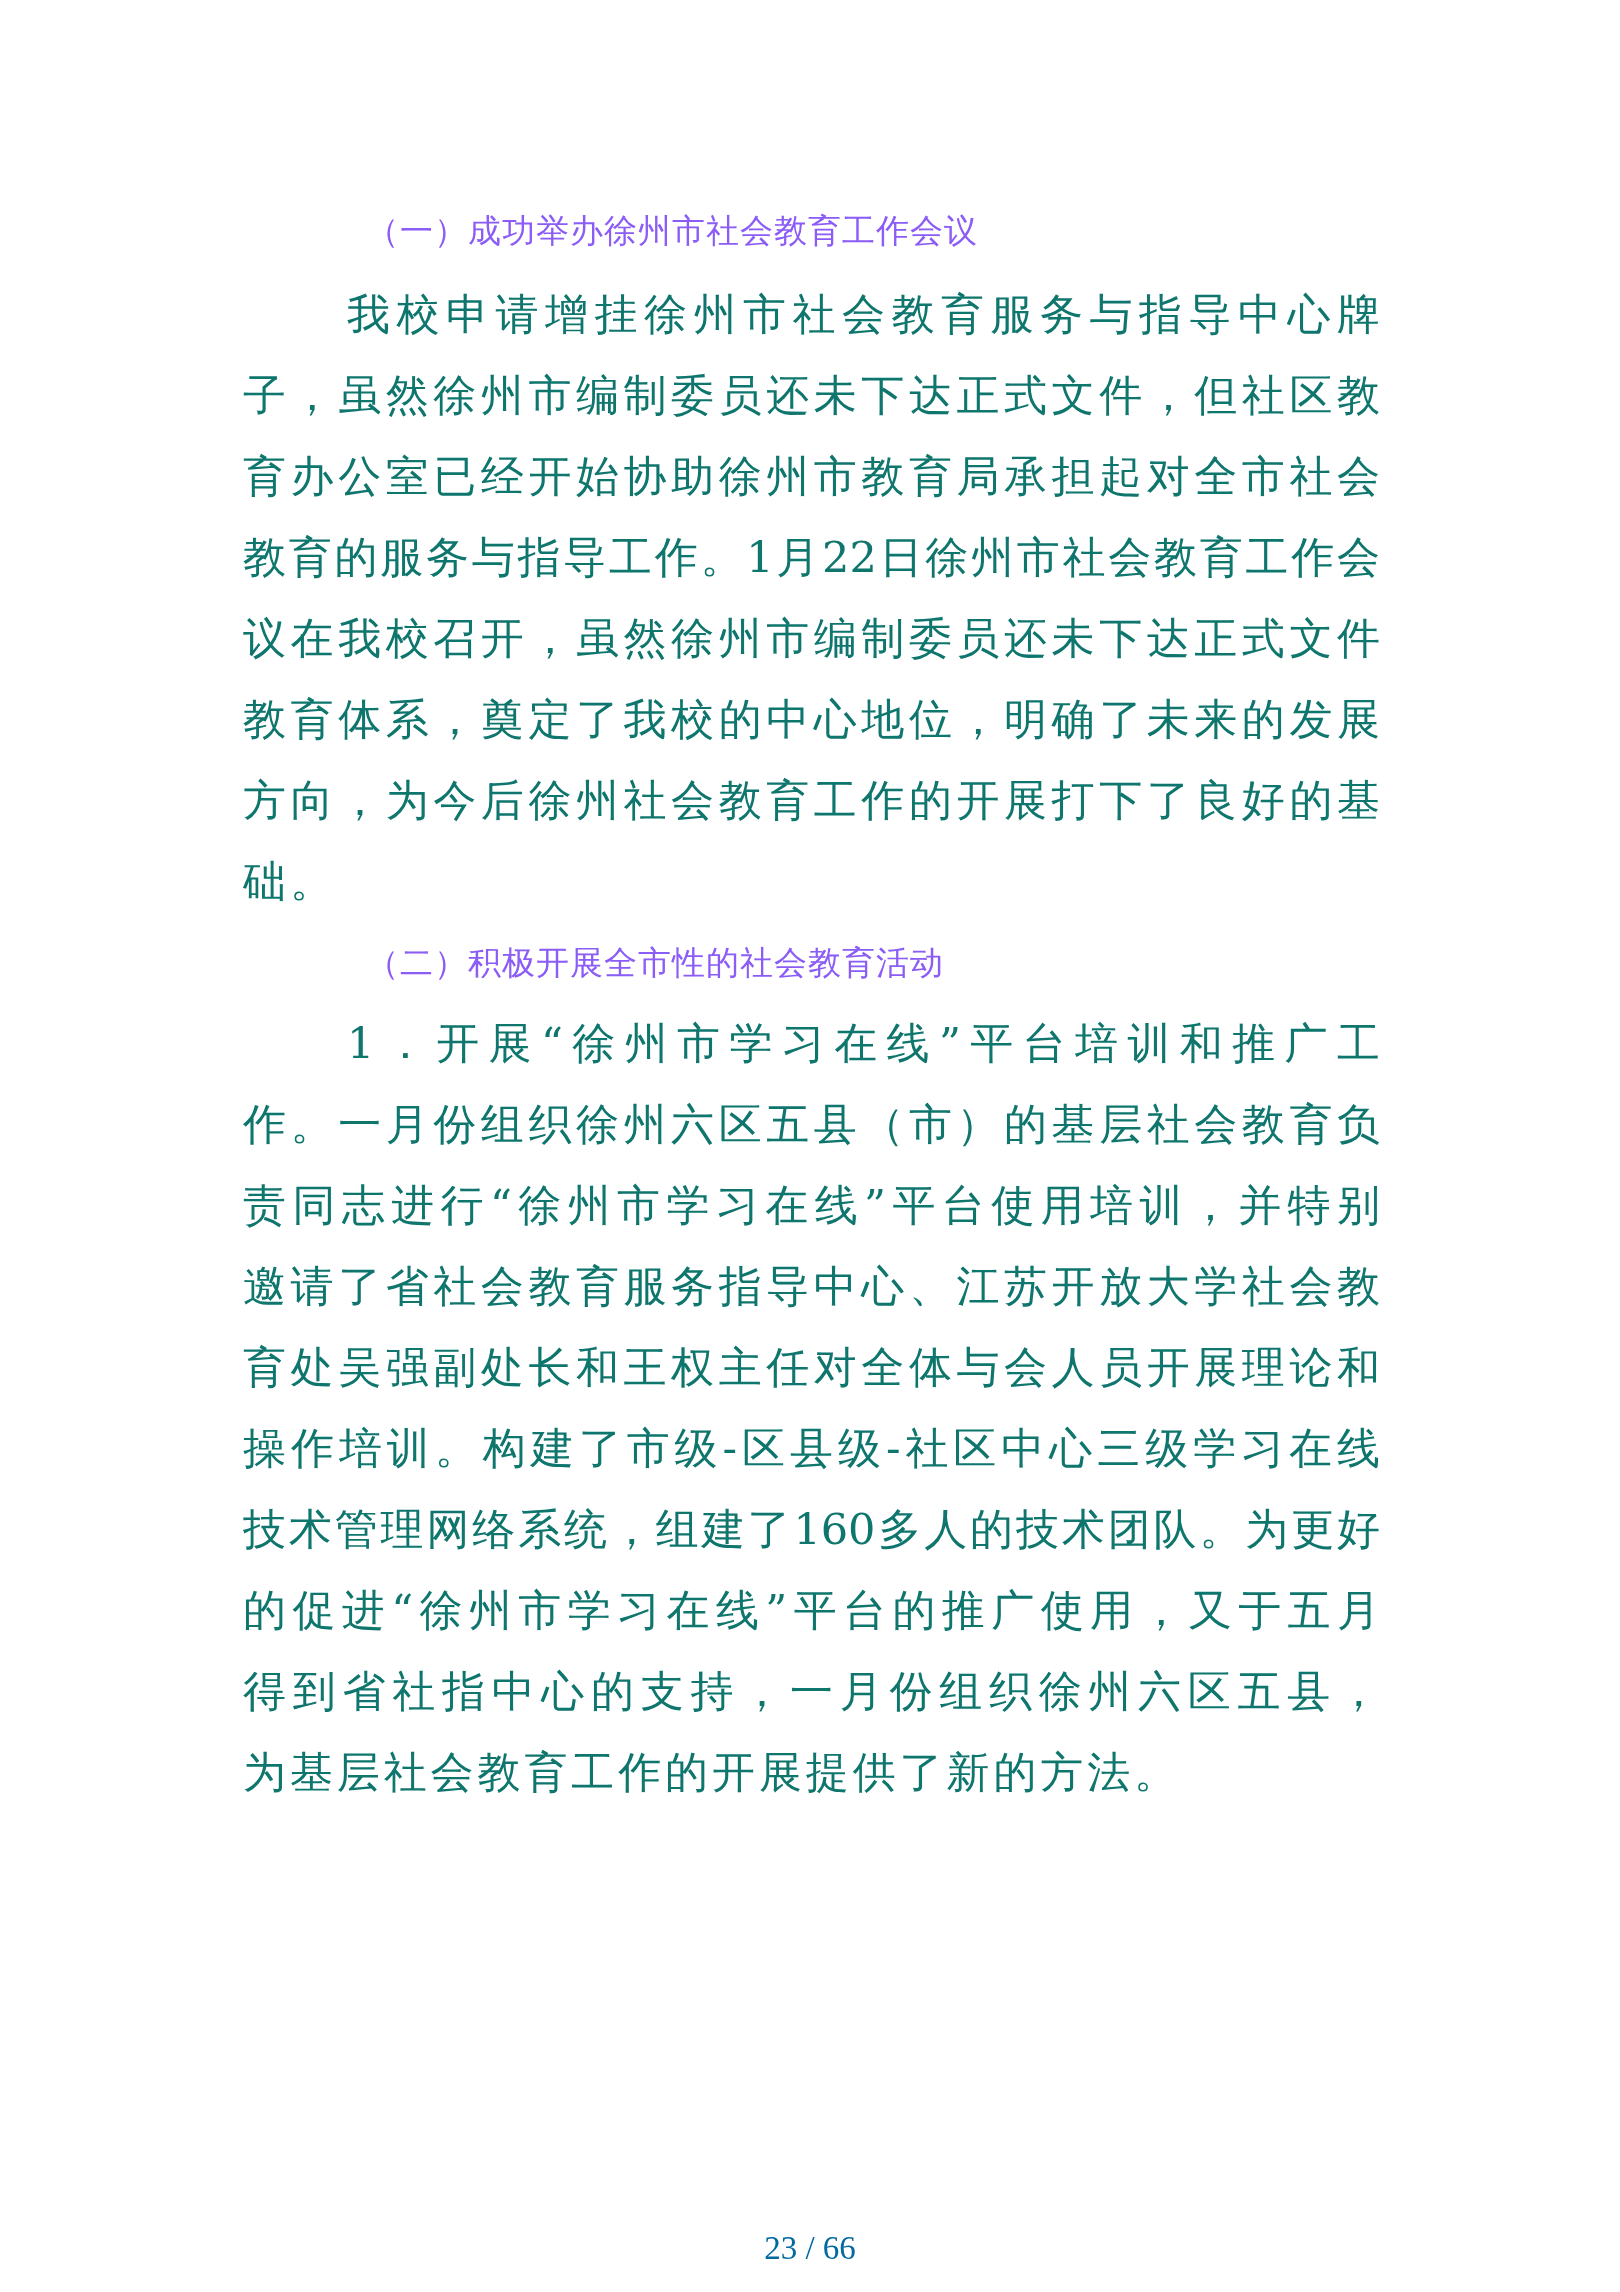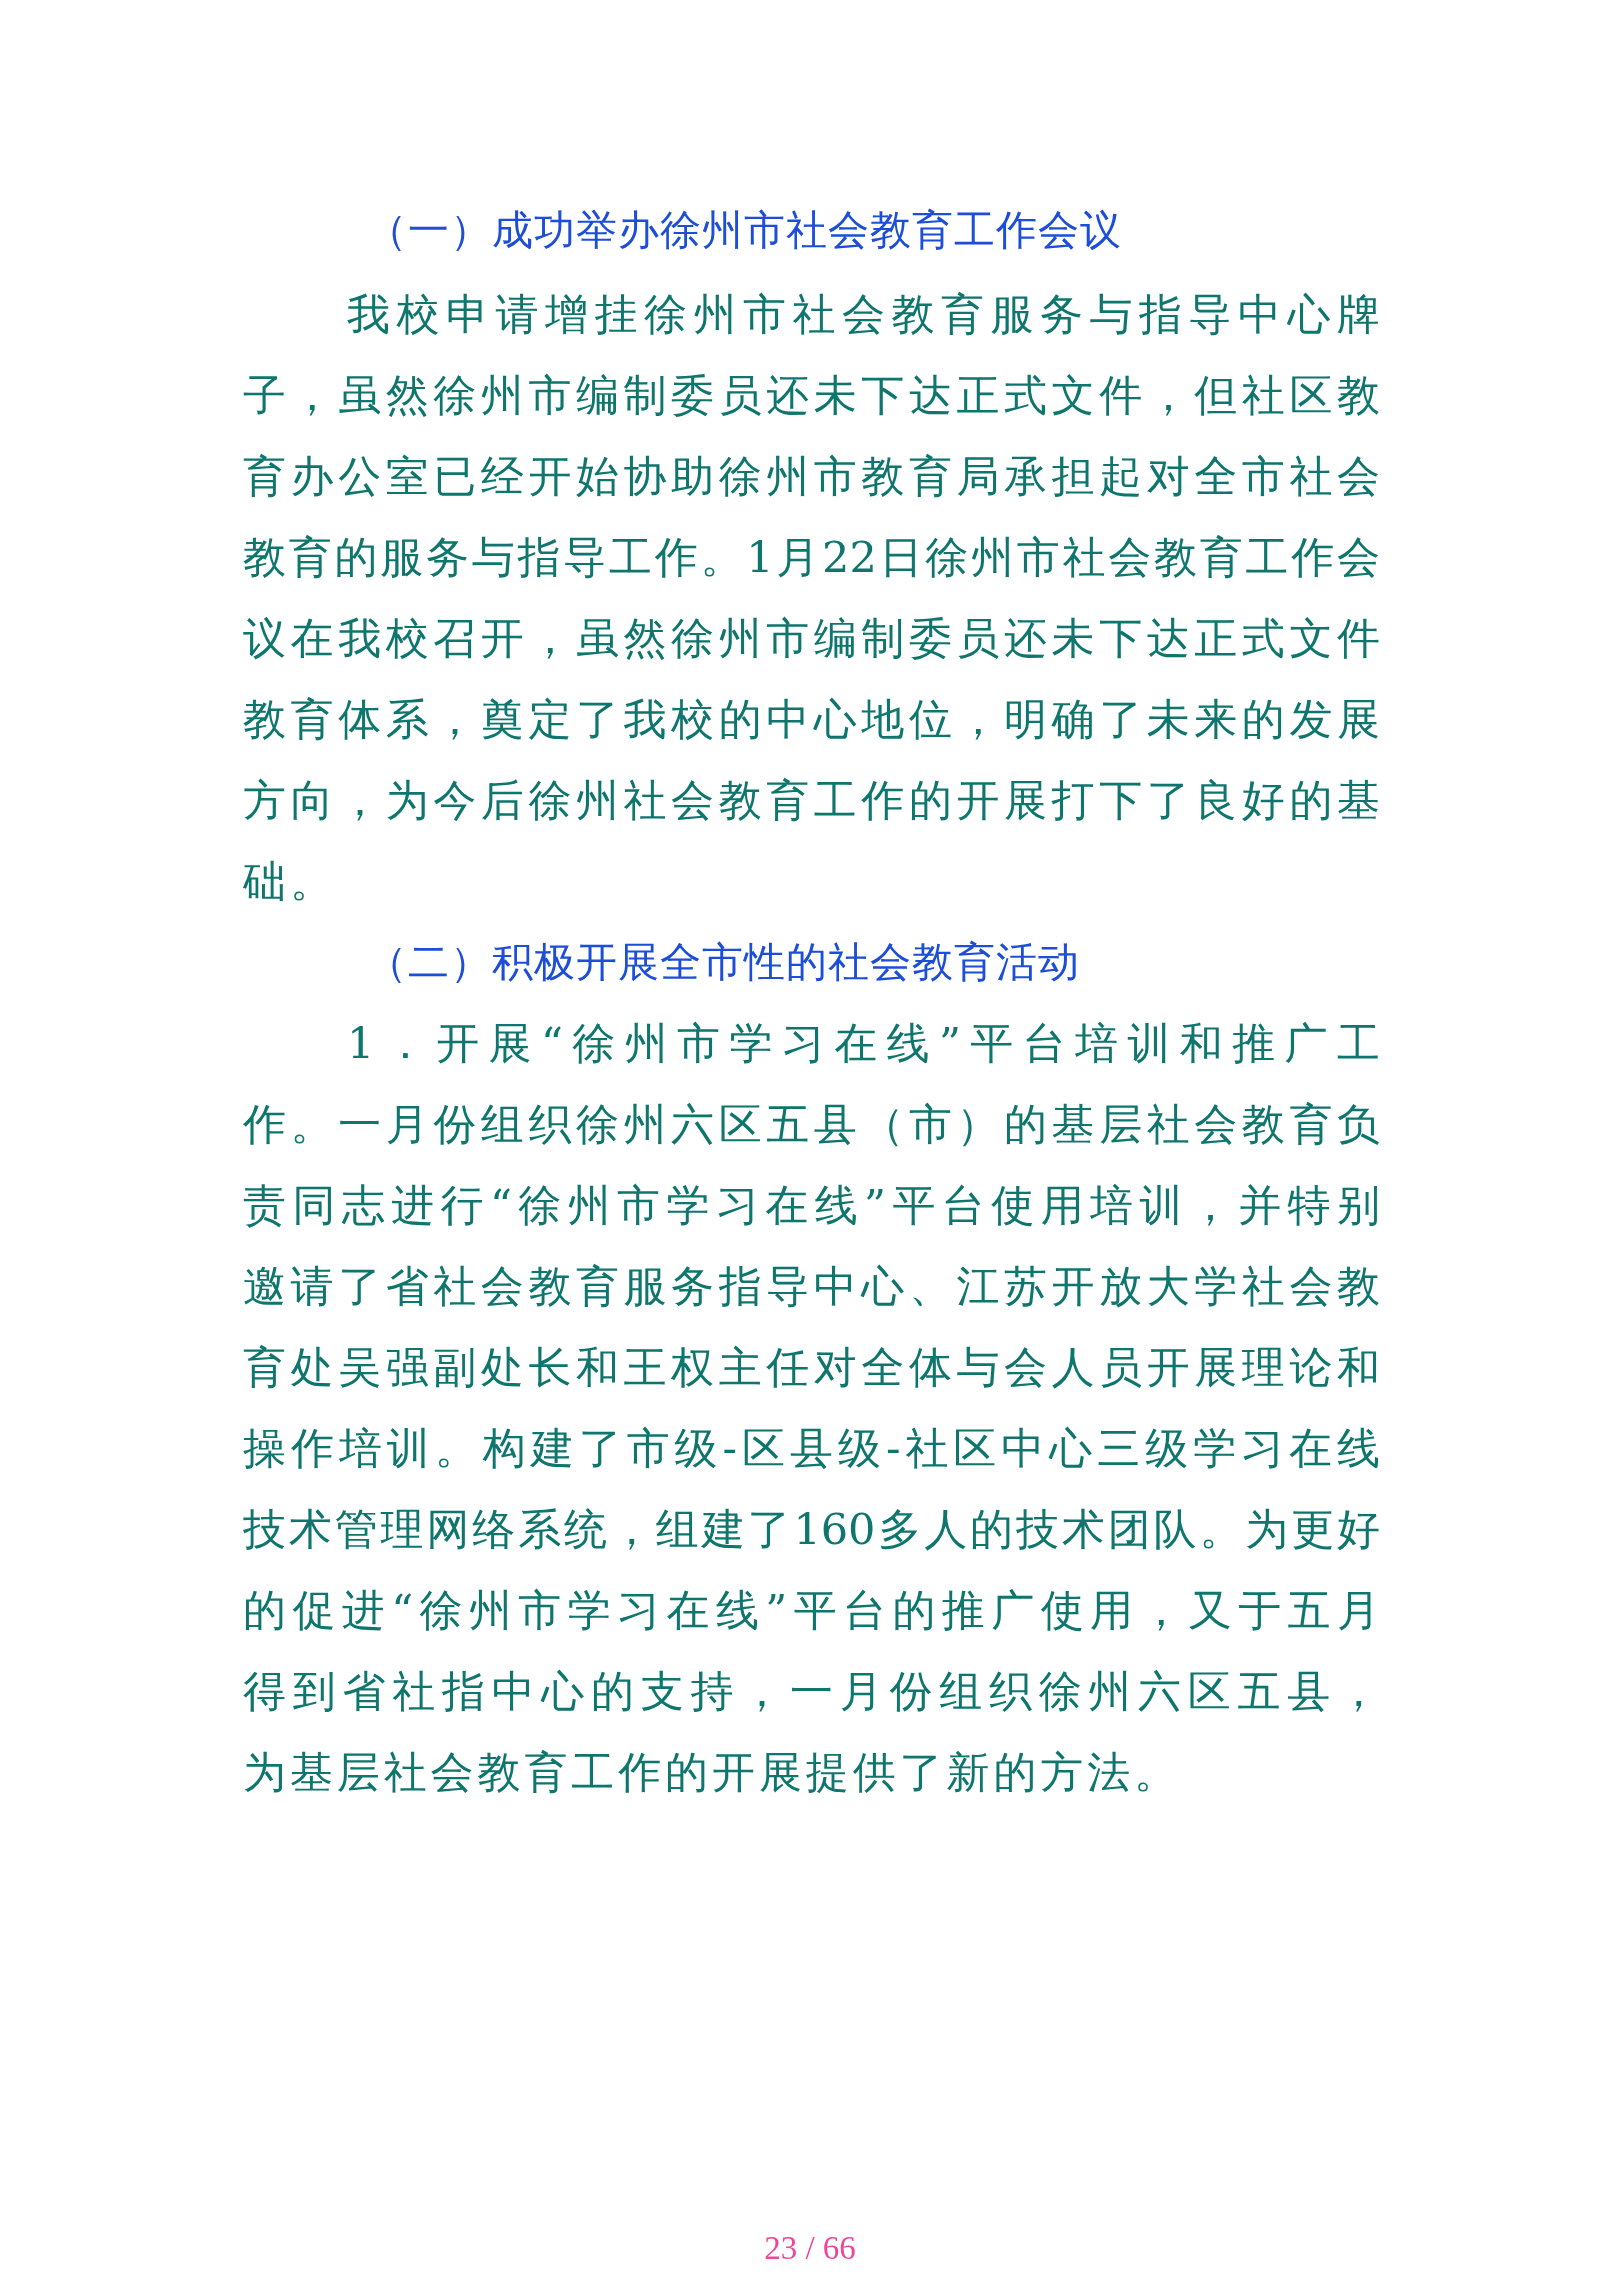--- a/index.html
+++ b/index.html
@@ -44,40 +44,40 @@
       text-align-last: left;
       letter-spacing: 3.9px;
     }
     .line.indent {
       padding-left: 104px;
     }
     .heading {
       display: block;
       height: 81px;
       line-height: 81px;
-      font-size: 41px;
+      font-size: 33px;
       font-family: "DejaVu Sans", "Liberation Sans", sans-serif;
       white-space: nowrap;
       padding-left: 123px;
       letter-spacing: 1px;
-      color: #1d4ed8;
+      color: #8b5cf6;
     }
     .heading.first {
       height: 84px;
     }
     .page-number {
       position: absolute;
       left: 0;
       width: 1620px;
       top: 2229px;
       text-align: center;
       font-family: "Liberation Serif", "DejaVu Serif", serif;
       font-size: 33px;
       line-height: 39px;
-      color: #ec4899;
+      color: #0369a1;
     }
   </style>
 </head>
 <body>
 
 <div class="page">
   <div class="content">
 
     <div class="heading first">（一）成功举办徐州市社会教育工作会议</div>
 

